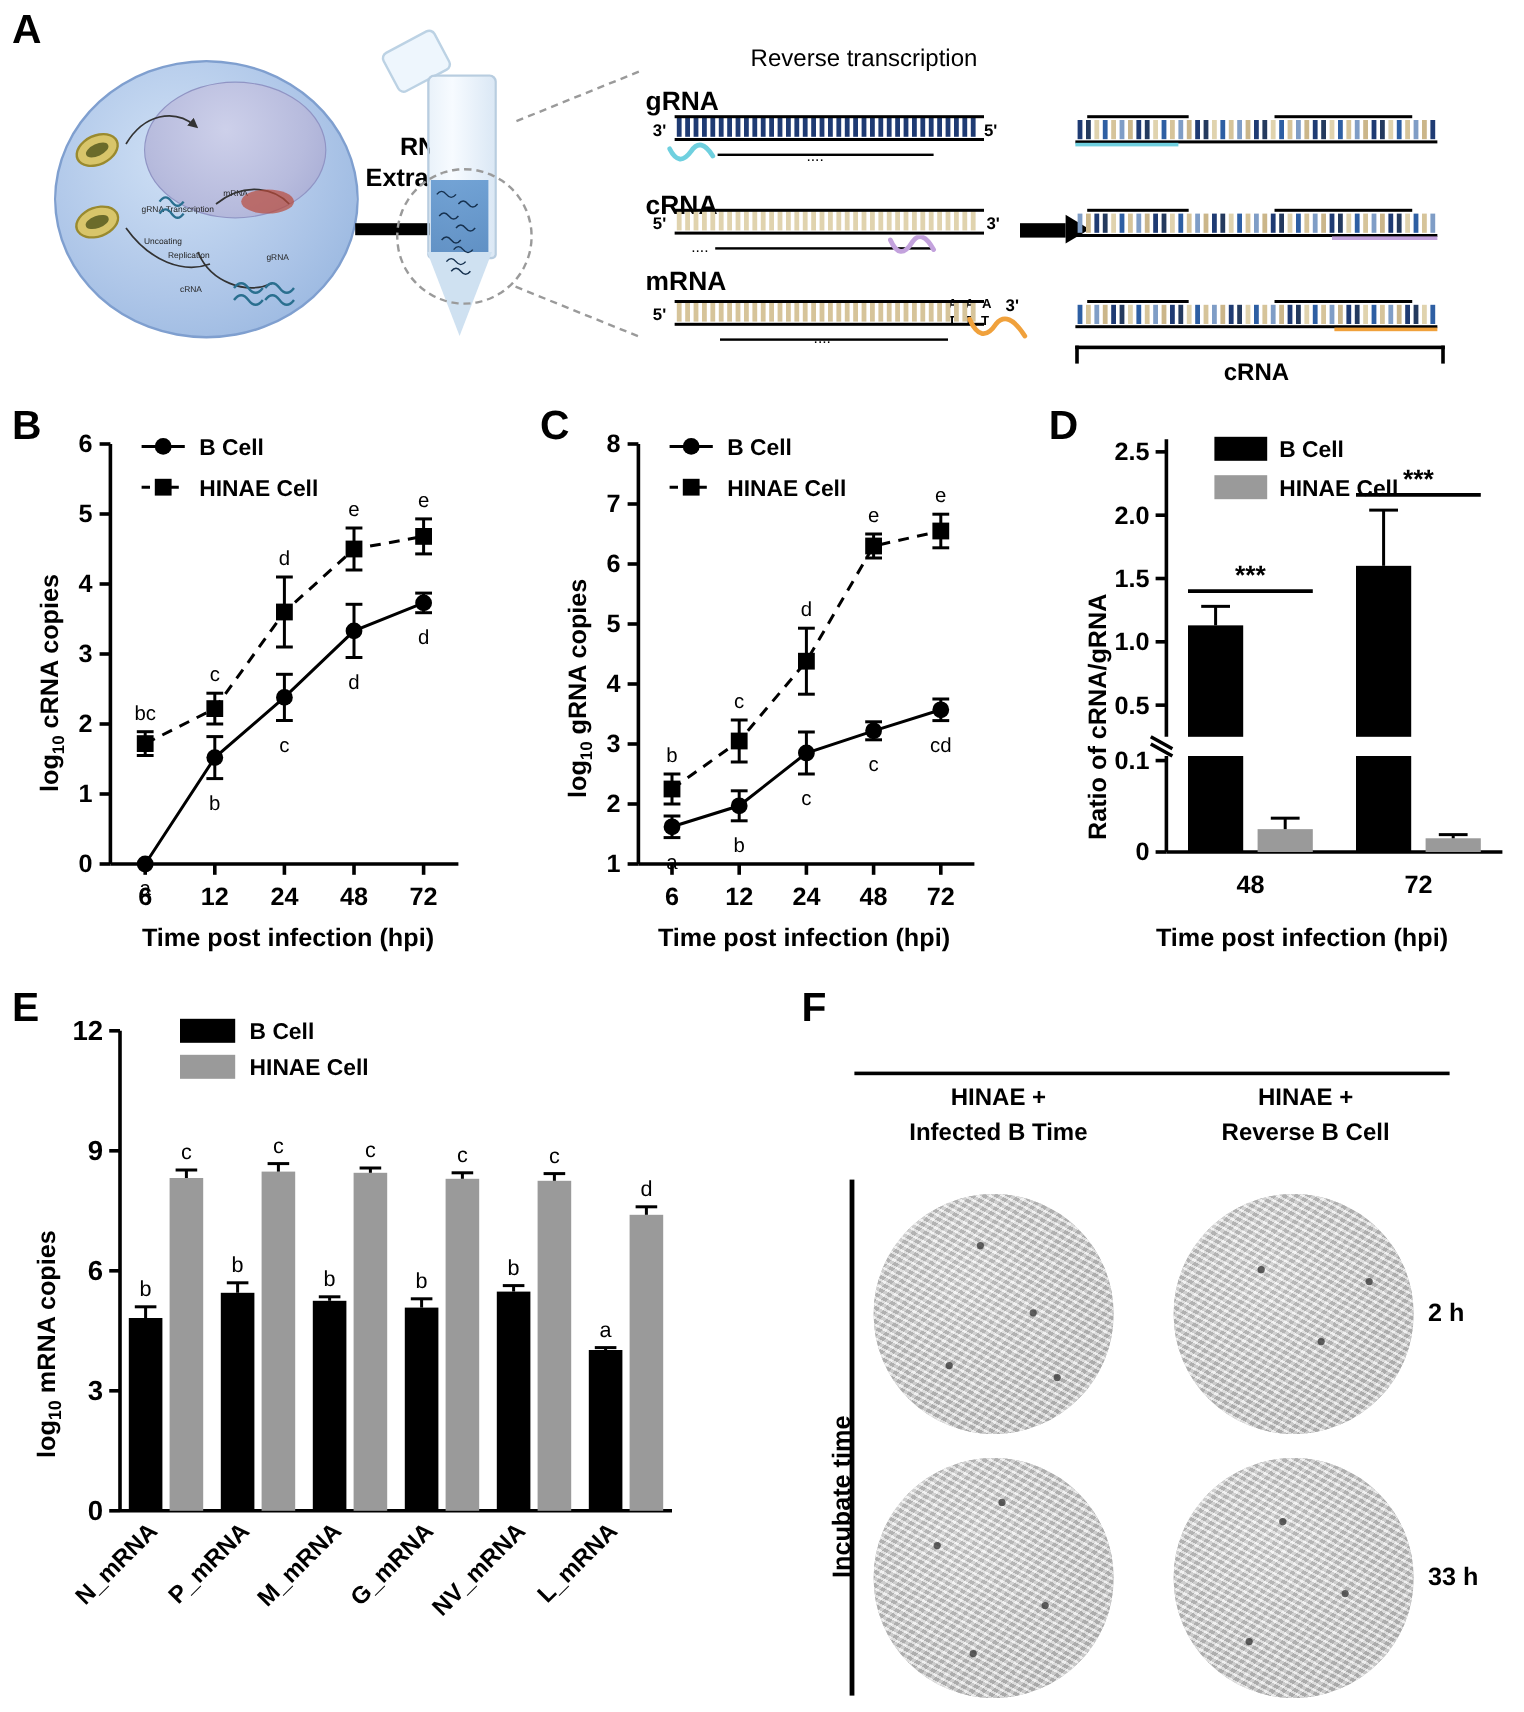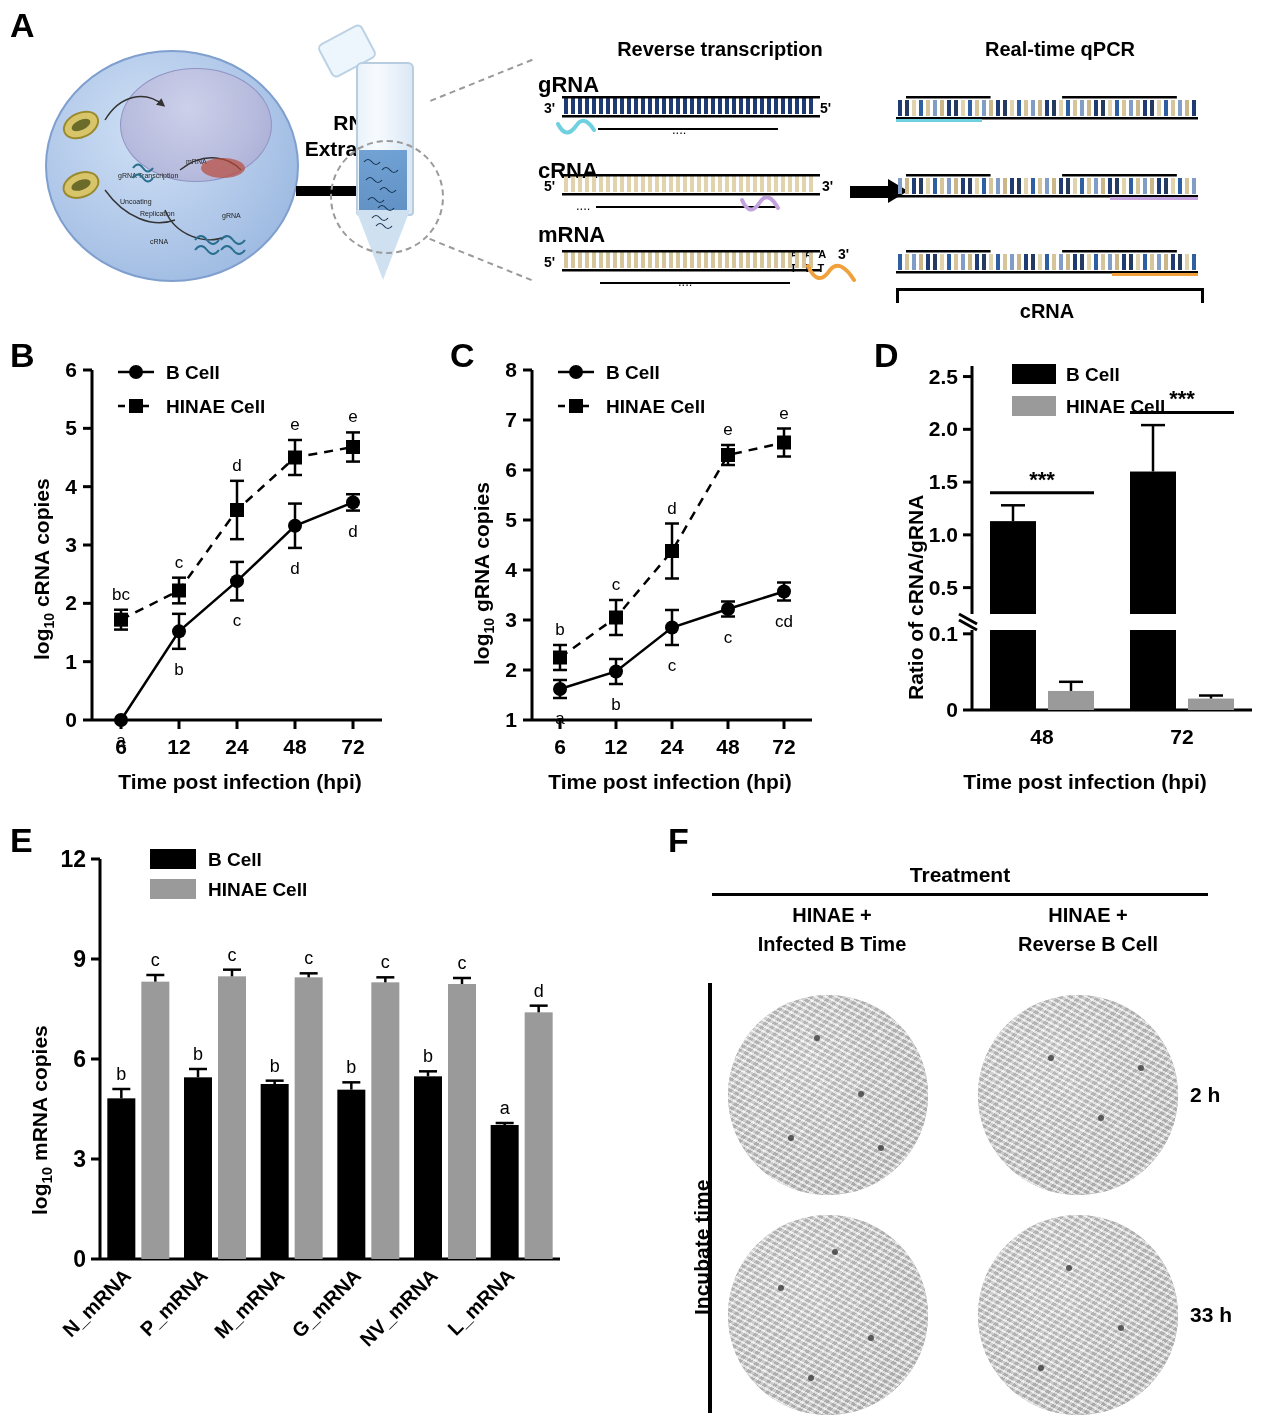--- a/index.html
+++ b/index.html
@@ -11,21 +11,21 @@
     position:relative;
     overflow:hidden;
   }
   .panel-letter {
     position:absolute;
     font-size:34px;
     font-weight:bold;
     font-family:"Liberation Sans", sans-serif;
   }
   .abs { position:absolute; }
-  .ctext { font-size:20px; font-weight:bold; }
+  .ctext { font-size:20px; font-weight:normal; }
 
   
   #panelA { position:absolute; left:0; top:0; width:1270px; height:320px; }
   .cell-oval {
     position:absolute;
     border-radius:50%;
     background:radial-gradient(circle at 40% 35%, #cfe0f5 0%, #aec6e8 55%, #8fb0dc 100%);
     border:2px solid #7f9fcf;
   }
   .nucleus {
@@ -188,21 +188,20 @@
         <path d="M22,58 q4,-5 8,0 q4,5 8,0"></path>
       <path d="M16,68 q4,-5 8,0 q4,5 8,0"></path>
         <path d="M20,76 q4,-5 8,0 q4,5 8,0"></path>
     </g>
   </svg>
   <div class="dashed-circle" style="left:330px;top:140px;width:110px;height:110px;"></div>
   <div class="dash-line" style="left:430px;top:100px;width:110px;transform:rotate(-22deg);transform-origin:0 0;"></div>
   <div class="dash-line" style="left:430px;top:238px;width:110px;transform:rotate(22deg);transform-origin:0 0;"></div>
 
   <div class="ctext abs" style="left:560px;top:38px;width:320px;text-align:center;">Reverse transcription</div>
-  <div class="ctext abs" style="left:900px;top:38px;width:320px;text-align:center;">Real-time qPCR</div>
 
   <div class="abs" style="left:538px;top:72px;font-size:22px;font-weight:bold;">gRNA</div>
   <div class="abs" style="left:538px;top:158px;font-size:22px;font-weight:bold;">cRNA</div>
   <div class="abs" style="left:538px;top:222px;font-size:22px;font-weight:bold;">mRNA</div>
 
   <div class="abs" style="left:544px;top:100px;font-size:14px;font-weight:bold;">3'</div>
   <div class="abs" style="left:820px;top:100px;font-size:14px;font-weight:bold;">5'</div>
   <div class="abs" style="left:544px;top:178px;font-size:14px;font-weight:bold;">5'</div>
   <div class="abs" style="left:822px;top:178px;font-size:14px;font-weight:bold;">3'</div>
   <div class="abs" style="left:544px;top:254px;font-size:14px;font-weight:bold;">5'</div>
@@ -819,21 +818,20 @@
       <text x="208" y="81" font-family="&quot;Liberation Sans&quot;, sans-serif" font-size="19" font-weight="bold" text-anchor="start" fill="#000">HINAE Cell</text>
     </svg>
   <div class="ylabel-rot" style="left:28px;top:400px;">
     <span>log</span><sub style="font-size:15px;">10</sub><span> mRNA copies</span>
   </div>
 </div>
 
 <div class="abs" style="left:660px;top:815px;width:610px;height:612px;">
   <div class="panel-letter" style="left:8px;top:6px;">F</div>
 
-  <div class="abs" style="left:50px;top:48px;width:500px;text-align:center;font-size:21px;font-weight:bold;">Treatment</div>
   <div class="hline" style="left:52px;top:78px;width:496px;"></div>
 
   <div class="abs" style="left:52px;top:86px;width:240px;text-align:center;font-size:20px;font-weight:bold;line-height:29px;">
     <div>HINAE +</div>
     <div>Infected B Time</div>
   </div>
   <div class="abs" style="left:308px;top:86px;width:240px;text-align:center;font-size:20px;font-weight:bold;line-height:29px;">
     <div>HINAE +</div>
     <div>Reverse B Cell</div>
   </div>

